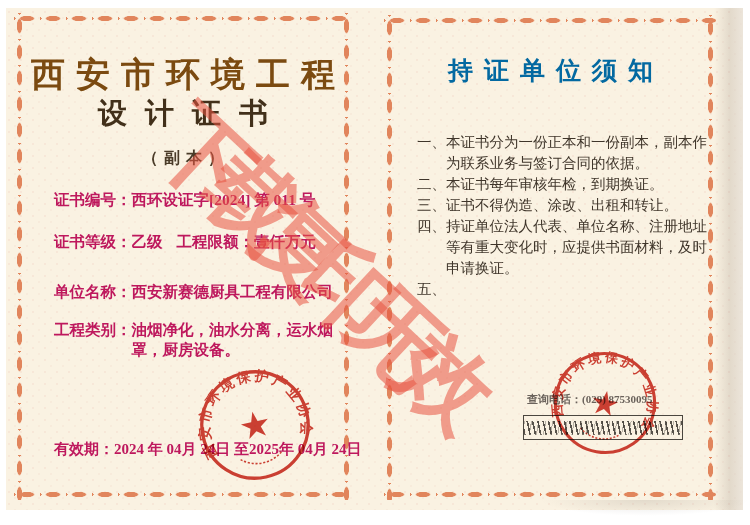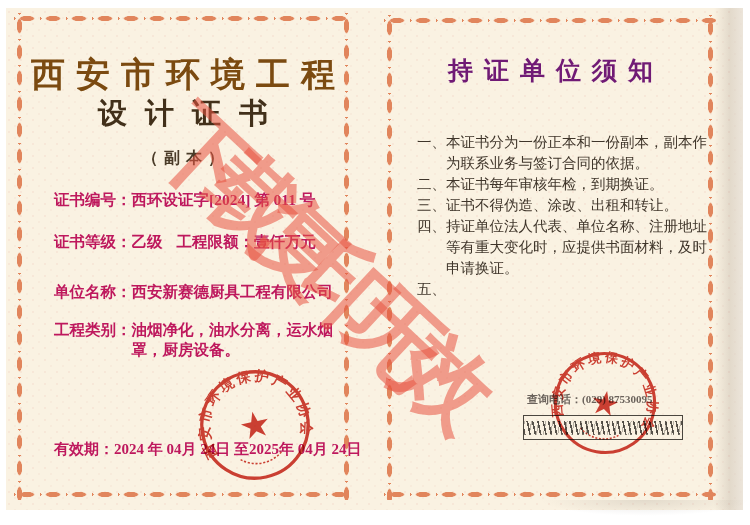--- a/index.html
+++ b/index.html
@@ -35,21 +35,21 @@
     letter-spacing:11px;text-indent:11px;}
   .title2{left:14px;top:94px;width:338px;font-size:29px;font-weight:bold;color:#42301a;
     letter-spacing:18px;text-indent:18px;}
   .copylab{left:14px;top:148px;width:338px;font-size:16px;letter-spacing:6px;text-indent:6px;color:#4a3b28;font-weight:bold;}
   .fline{left:54px;font-size:15.5px;font-weight:bold;white-space:nowrap;}
   .fline .gap{display:inline-block;width:14px;}
   .fwrap{left:54px;font-size:15.5px;font-weight:bold;display:flex;width:300px;}
   .fwrap .lab{white-space:nowrap;}
   .fwrap .val{width:246px;line-height:20px;}
 
-  .rtitle{left:384px;top:54px;width:333px;font-size:25px;font-weight:bold;color:#701a75;
+  .rtitle{left:384px;top:54px;width:333px;font-size:25px;font-weight:bold;color:#0369a1;
     letter-spacing:11px;text-indent:11px;}
   .notices{left:417px;top:132px;width:290px;font-size:14.5px;line-height:21px;color:#3f352a;z-index:2;position:absolute;}
   .notice{display:flex;}
   .notice .num{width:29px;flex:0 0 29px;}
   .notice .txt{flex:1;}
   .phone{left:527px;top:392px;font-size:11px;color:#6b635c;font-weight:bold;white-space:nowrap;}
 
   
   .codebox{position:absolute;left:523px;top:415px;width:158px;height:23px;z-index:2;
     border:1.5px solid #4a463f;background-image:

